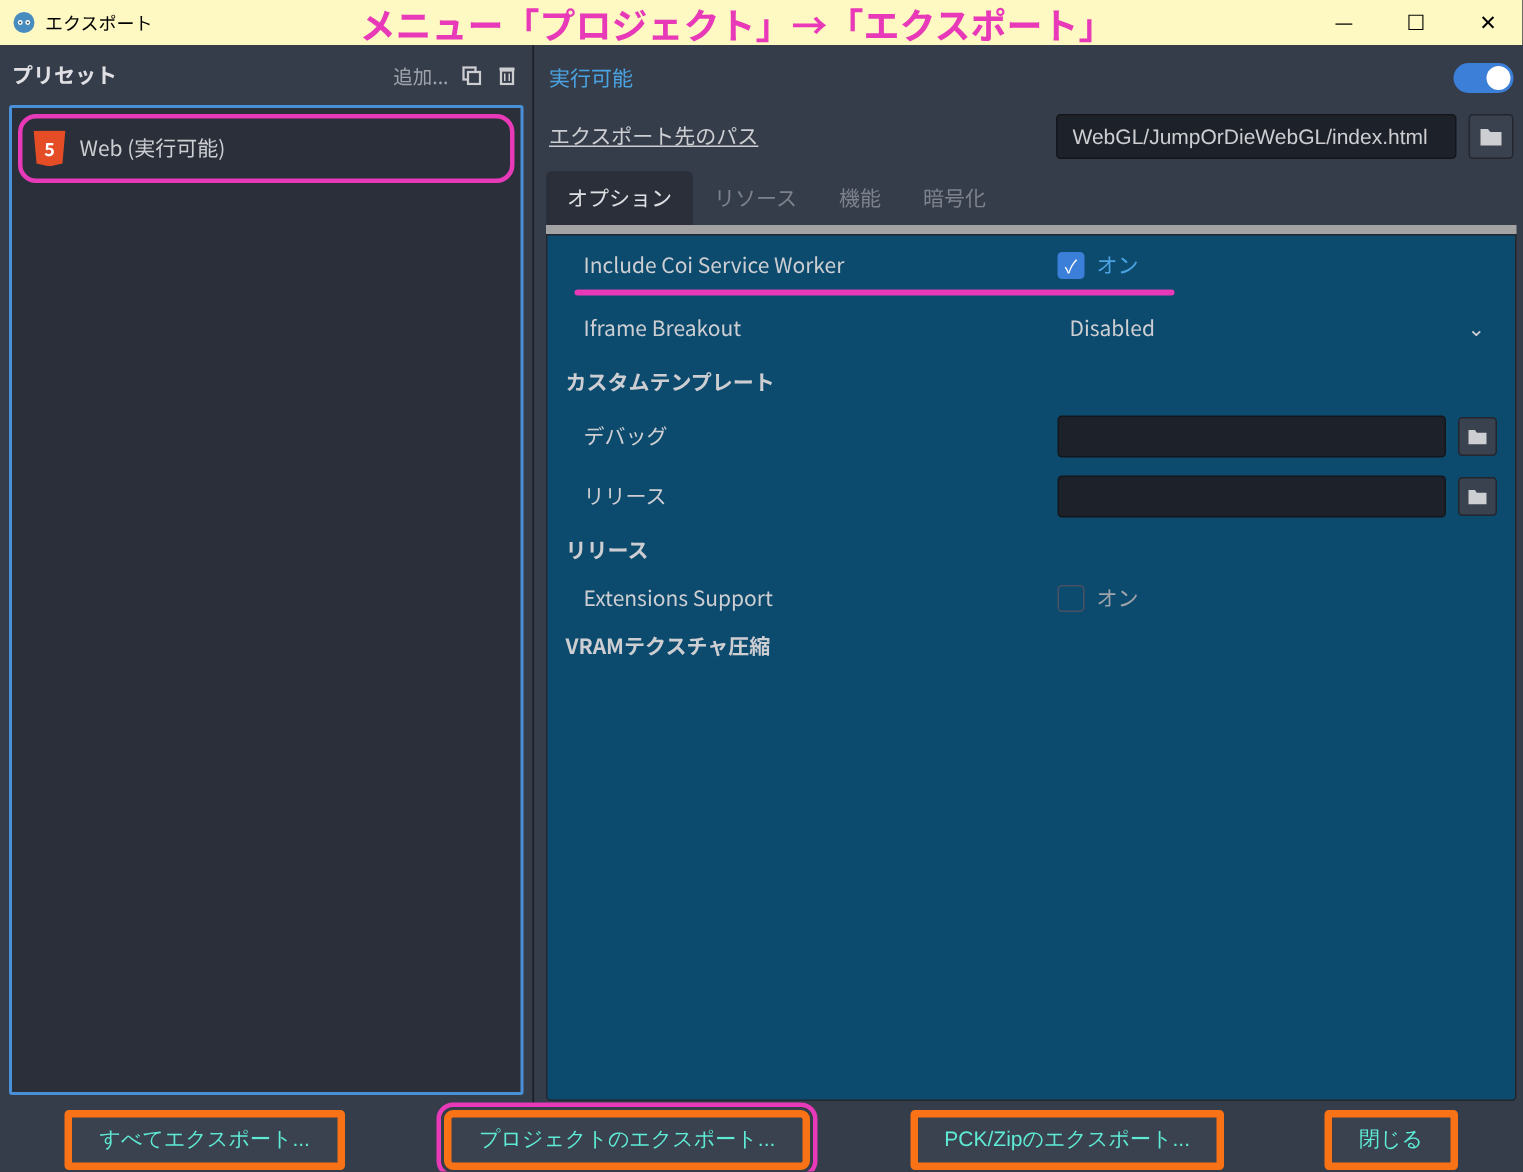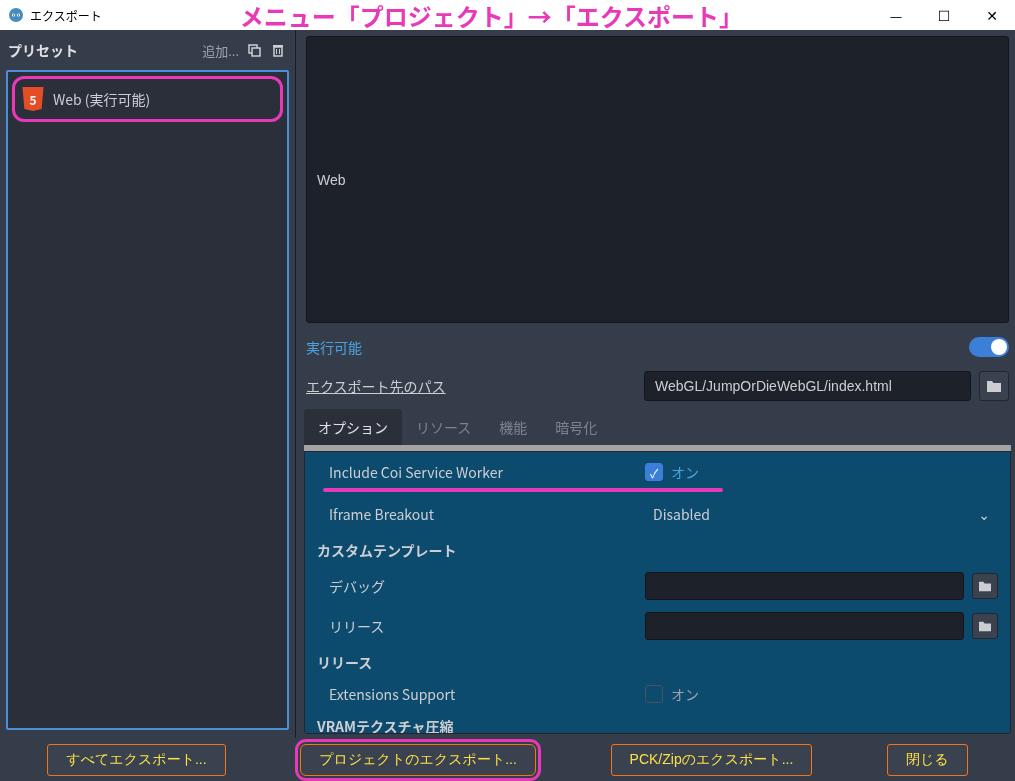--- a/index.html
+++ b/index.html
@@ -1,24 +1,24 @@
 <!DOCTYPE html>
 <html><head>
 <meta charset="utf-8">
 <style>
 * { margin: 0; padding: 0; box-sizing: border-box; }
 body { font-family: "Noto Sans CJK JP", "Meiryo", sans-serif; background: #363d4a; color: #cdced2; font-size: 14px; width: 1015px; height: 781px; overflow: hidden; position: relative; }
-.titlebar { height: 30px; background: #ffffff; display: flex; align-items: center; padding: 0 8px; color: #000; }
+.titlebar { height: 30px; background: #fef9c3; display: flex; align-items: center; padding: 0 8px; color: #000; }
 .titlebar .app-icon { width: 16px; height: 16px; margin-right: 6px; display: inline-flex; align-items: center; justify-content: center; }
 .titlebar .title { font-size: 12px; flex: 0 0 auto; }
 .titlebar .annotation { flex: 1; text-align: center; color: #e83ab8; font-size: 24px; font-weight: bold; }
 .titlebar .win-btns { display: flex; gap: 18px; font-size: 14px; }
 .win-btn { width: 30px; text-align: center; cursor: pointer; }
 .main { display: flex; height: 708px; background: #363d4a; }
-.left-pane { width: 296px; border-right: 1px solid #1a1d23; display: flex; flex-direction: column; padding: 4px; }
+.left-pane { width: 356px; border-right: 1px solid #1a1d23; display: flex; flex-direction: column; padding: 4px; }
 .preset-header { display: flex; align-items: center; padding: 6px 4px; gap: 6px; }
 .preset-header .label { flex: 1; font-weight: bold; color: #e0e0e4; }
 .preset-header .add-btn { color: #9fa3ac; font-size: 13px; cursor: pointer; }
 .icon-btn { width: 18px; height: 18px; display: inline-flex; align-items: center; justify-content: center; cursor: pointer; color: #cdced2; }
 .preset-list { flex: 1; border: 2px solid #4a90d9; background: #2a2f3a; margin: 4px 2px; border-radius: 2px; padding: 4px; overflow: auto; }
 .preset-item { display: flex; align-items: center; gap: 8px; padding: 8px 6px; border-radius: 6px; cursor: pointer; }
 .preset-item.highlighted { border: 3px solid #e83ab8; border-radius: 12px; }
 .html5-icon { width: 24px; height: 24px; background: #e44d26; display: flex; align-items: center; justify-content: center; color: #fff; font-weight: bold; font-size: 12px; clip-path: polygon(6% 0, 94% 0, 86% 92%, 50% 100%, 14% 92%); }
 .right-pane { flex: 1; display: flex; flex-direction: column; padding: 4px 4px 0 8px; overflow: hidden; }
 .field-row { display: flex; align-items: center; padding: 6px 2px; gap: 10px; }
@@ -43,21 +43,21 @@
 .opt-row.section .opt-label { padding-left: 0; }
 .opt-value { flex: 1; display: flex; align-items: center; gap: 8px; }
 .chk { width: 18px; height: 18px; border: 1px solid #4a5161; border-radius: 3px; display: flex; align-items: center; justify-content: center; font-size: 12px; cursor: pointer; }
 .chk.on { background: #3b7fd9; border-color: #3b7fd9; color: #fff; }
 .on-label { color: #4aa3e0; }
 .on-label.muted { color: #9fa3ac; }
 .dropdown { flex: 1; display: flex; justify-content: space-between; align-items: center; padding: 4px 8px; cursor: pointer; }
 .path-field { flex: 1; background: #1d2129; border: 1px solid #14161c; border-radius: 3px; height: 28px; }
 .underline-hl { height: 4px; background: #e83ab8; border-radius: 2px; margin: 0 12px 2px 12px; width: 400px; }
 .footer { height: 43px; display: flex; align-items: center; justify-content: space-around; background: #363d4a; padding: 0 10px; }
-.btn { background: #3a414f; border: 1px solid #f97316; border-radius: 3px; padding: 6px 18px; color: #fde047; cursor: pointer; font-size: 14px; text-align: right; }
+.btn { background: #3a414f; border: 5px solid #f97316; border-radius: 3px; padding: 6px 18px; color: #5eead4; cursor: pointer; font-size: 14px; text-align: right; }
 .btn.highlighted { outline: 3px solid #e83ab8; outline-offset: 2px; border-radius: 6px; }
 svg { display: block; }
 </style>
 </head>
 <body>
 
 <div class="titlebar">
   <span class="app-icon">
     <svg width="16" height="16" viewBox="0 0 16 16">
         <circle cx="8" cy="8" r="7" fill="#478cbf"></circle>
@@ -98,21 +98,20 @@
     </div>
     <div class="preset-list">
       <div class="preset-item highlighted">
         <span class="html5-icon">5</span>
         <span>Web (実行可能)</span>
       </div>
     </div>
   </div>
 
   <div class="right-pane">
-    <input class="text-input" style="margin: 2px 2px 6px;" value="Web">
 
     <div class="runnable-row">
       <span class="runnable-label">実行可能</span>
       <div class="toggle">
           <div class="knob"></div>
         </div>
     </div>
 
     <div class="path-row">
       <span class="label">エクスポート先のパス</span>

